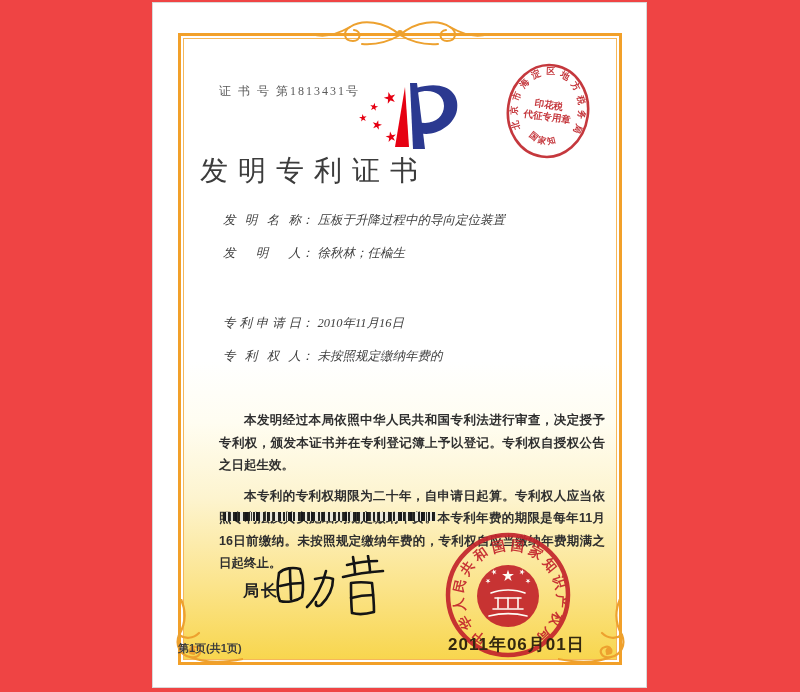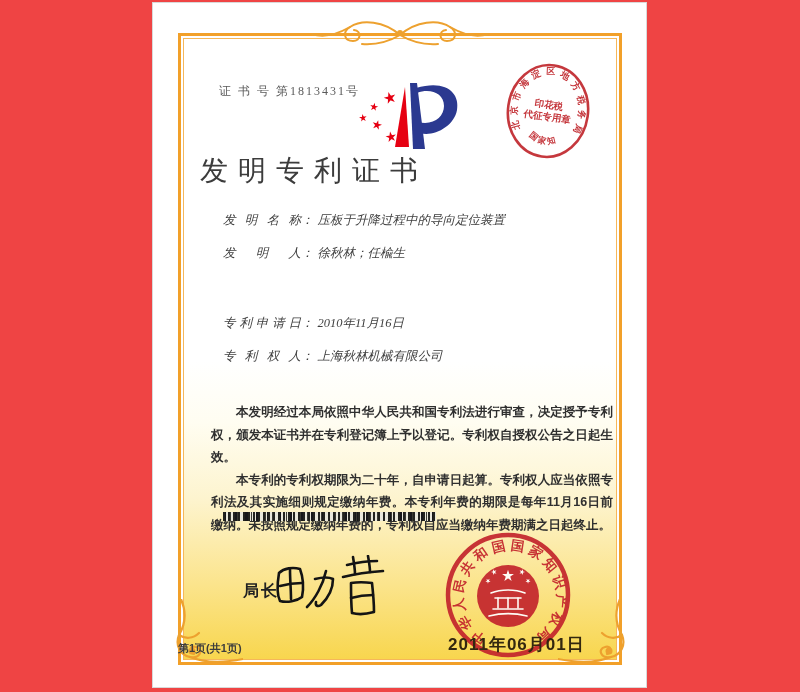--- a/index.html
+++ b/index.html
@@ -17,21 +17,21 @@
   .cert-no{position:absolute;left:66px;top:80px;font-size:12px;color:#5a5a5a;letter-spacing:2px;}
   .logo{position:absolute;left:203px;top:76px;width:112px;height:78px;}
   .title{position:absolute;left:25px;top:149px;width:444px;text-align:left;
          font-size:28px;color:#3c3c3c;letter-spacing:10px;padding-left:22px;box-sizing:border-box;}
   .row{position:absolute;left:70px;font-size:12.5px;color:#3f3f3f;white-space:nowrap;font-style:italic;}
   .row .lbl{display:inline-block;width:78px;text-align:justify;text-align-last:justify;vertical-align:top;}
   .row .colon{display:inline-block;margin:0 4px 0 0;}
   .paras{position:absolute;left:58px;top:398px;width:402px;
          font-family:"Liberation Sans", sans-serif;font-weight:bold;font-size:12.5px;
          line-height:22.5px;color:#2f2f2f;text-align:justify;}
-  .paras p{margin:0;text-indent:2em;}
+  .paras p{margin:8px;text-indent:2em;}
   .barcode{position:absolute;left:70px;top:509px;width:213px;height:9px;
      background:
        repeating-linear-gradient(90deg,#23231f 0 2px,rgba(0,0,0,0) 2px 5px),
        repeating-linear-gradient(90deg,#3a3a33 0 1px,rgba(0,0,0,0) 1px 7px),
        repeating-linear-gradient(90deg,#17171a 0 3px,#e9e7db 3px 11px);}
   .director{position:absolute;left:90px;top:578px;font-size:16px;font-weight:bold;color:#222;letter-spacing:2px;}
   .signature{position:absolute;left:118px;top:552px;width:115px;height:64px;}
   .seal-authority{position:absolute;left:288px;top:525px;width:134px;height:134px;opacity:.93;}
   .seal-tax{position:absolute;left:340px;top:46px;width:110px;height:124px;opacity:.9;}
   .date-stamp{position:absolute;left:295px;top:630px;font-family:"Liberation Sans", sans-serif;
@@ -121,21 +121,21 @@
     <div class="row" style="top:209px">
       <span class="lbl">发明名称</span><span class="colon">：</span><span>压板于升降过程中的导向定位装置</span>
     </div>
     <div class="row" style="top:242px">
       <span class="lbl">发明人</span><span class="colon">：</span><span>徐秋林；任楡生</span>
     </div>
     <div class="row" style="top:312px">
       <span class="lbl">专利申请日</span><span class="colon">：</span><span>2010年11月16日</span>
     </div>
     <div class="row" style="top:345px">
-      <span class="lbl">专利权人</span><span class="colon">：</span><span>上海秋林机械有限公司</span>
+      <span class="lbl">专利权人</span><span class="colon">：</span><span>未按照规定缴纳年费的</span>
     </div>
 
     <div class="paras">
       <p>本发明经过本局依照中华人民共和国专利法进行审查，决定授予专利权，颁发本证书并在专利登记簿上予以登记。专利权自授权公告之日起生效。</p>
       <p>本专利的专利权期限为二十年，自申请日起算。专利权人应当依照专利法及其实施细则规定缴纳年费。本专利年费的期限是每年11月16日前缴纳。未按照规定缴纳年费的，专利权自应当缴纳年费期满之日起终止。</p>
     </div>
 
     <div class="barcode"></div>
 
     <div class="director">局长</div>

